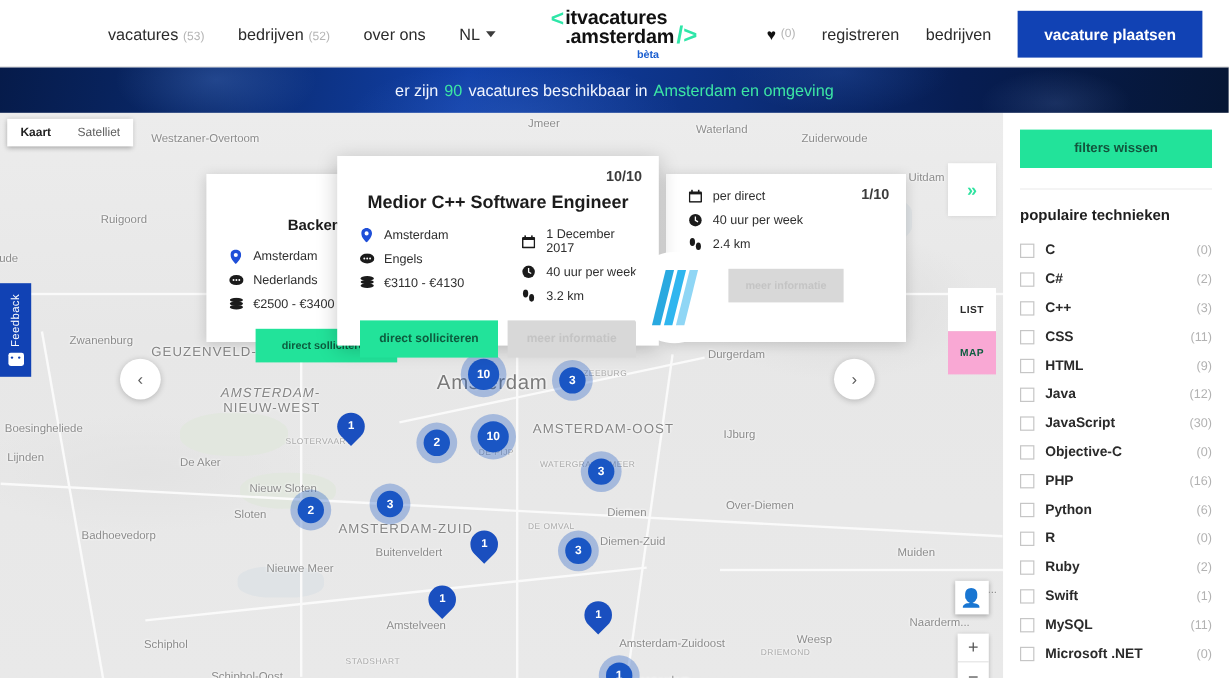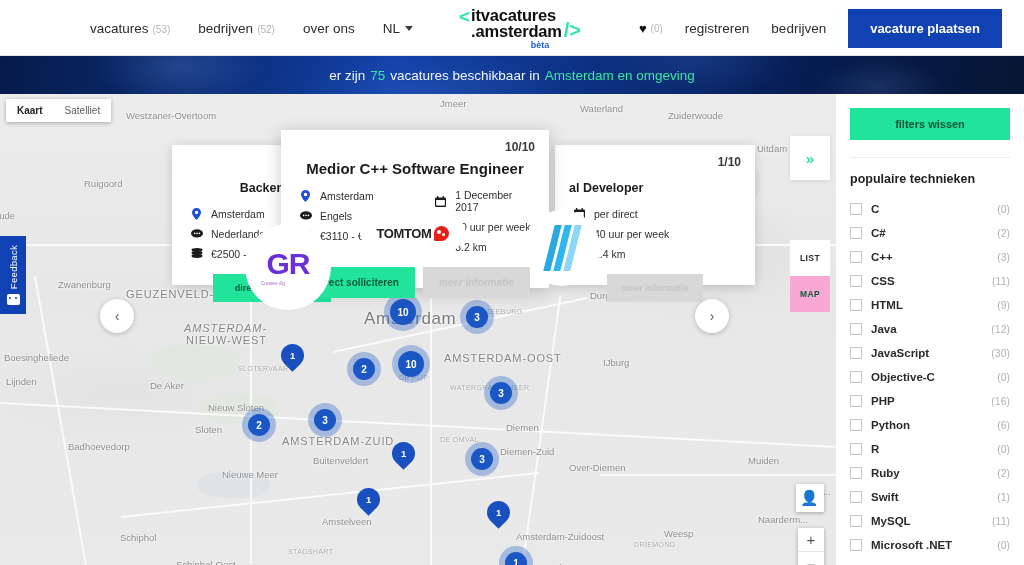--- a/index.html
+++ b/index.html
@@ -345,21 +345,21 @@
       </div>
       <div class="link-plain">registreren</div>
       <div class="link-plain">bedrijven</div>
       <button class="btn-post">vacature plaatsen</button>
     </div>
   </div>
 
   <div class="banner">
     <div class="banner-text">
       <span>er zijn</span>
-      <span class="banner-accent">75</span>
+      <span class="banner-accent">90</span>
       <span>vacatures beschikbaar in</span>
       <span class="banner-accent">Amsterdam en omgeving</span>
     </div>
   </div>
 
   <div class="map">
     <div class="map-base"></div>
 
     <div class="water" style="left:560px;top:60px;width:200px;height:58px;"></div>
     <div class="water" style="left:612px;top:108px;width:120px;height:30px;"></div>
@@ -398,21 +398,21 @@
         <div class="maplabel mid" style="left: 186px; top: 240px;">NIEUW-WEST</div>
         <div class="maplabel mid" style="left: 444px; top: 258px;">AMSTERDAM-OOST</div>
         <div class="maplabel" style="left: 603px; top: 263px;">IJburg</div>
         <div class="maplabel tiny" style="left: 238px; top: 271px;">SLOTERVAART</div>
         <div class="maplabel" style="left: 4px; top: 258px;">Boesingheliede</div>
         <div class="maplabel tiny" style="left: 399px; top: 280px;">DE PIJP</div>
         <div class="maplabel tiny" style="left: 450px; top: 290px;">WATERGRAAFSMEER</div>
         <div class="maplabel" style="left: 6px; top: 282px;">Lijnden</div>
         <div class="maplabel" style="left: 150px; top: 286px;">De Aker</div>
         <div class="maplabel" style="left: 208px; top: 308px;">Nieuw Sloten</div>
-        <div class="maplabel" style="left: 569px; top: 322px; margin-top: 46px;">Over-Diemen</div>
+        <div class="maplabel" style="left: 605px; top: 322px;">Over-Diemen</div>
         <div class="maplabel" style="left: 195px; top: 330px;">Sloten</div>
         <div class="maplabel" style="left: 68px; top: 347px;">Badhoevedorp</div>
         <div class="maplabel mid" style="left: 282px; top: 341px;">AMSTERDAM-ZUID</div>
         <div class="maplabel tiny" style="left: 440px; top: 342px;">DE OMVAL</div>
         <div class="maplabel" style="left: 506px; top: 328px;">Diemen</div>
         <div class="maplabel" style="left: 500px; top: 352px;">Diemen-Zuid</div>
         <div class="maplabel" style="left: 748px; top: 361px;">Muiden</div>
         <div class="maplabel" style="left: 313px; top: 361px;">Buitenveldert</div>
         <div class="maplabel" style="left: 222px; top: 375px;">Nieuwe Meer</div>
         <div class="maplabel" style="left: 516px; top: 437px;">Amsterdam-Zuidoost</div>
@@ -461,35 +461,27 @@
   <div class="feedback">
     <span class="feedback-label">Feedback</span>
     <span class="feedback-face"></span>
   </div>
 
   <div class="cards">
 
     <div class="arrow left">‹</div>
     <div class="arrow right">›</div>
 
-    <div class="complogo logo-gr">
-      <span>GR</span>
-      <small>Creative dig</small>
-    </div>
     <div class="complogo logo-w">
       <span class="w-bars">
           <i></i>
           <i></i>
           <i></i>
         </span>
     </div>
-    <div class="complogo logo-tt">
-      <span class="tt-text">TOMTOM</span>
-      <span class="tt-mark"></span>
-    </div>
 
     <div class="card card-side l">
       <div class="card-title">Backend D</div>
       <div class="card-meta">
         <div class="meta-col">
           <div class="meta-row">
             <span class="mi">
               <svg width="9" height="12" viewBox="0 0 9 12">
                   <path d="M4.5 0C2 0 0 2 0 4.5 0 7.9 4.5 12 4.5 12S9 7.9 9 4.5C9 2 7 0 4.5 0zm0 6.2a1.7 1.7 0 110-3.4 1.7 1.7 0 010 3.4z" fill="#1f4fd8"></path>
                 </svg>
@@ -519,21 +511,20 @@
           </div>
         </div>
       </div>
       <div class="card-btns">
         <button class="btn-apply">direct solliciteren</button>
       </div>
     </div>
 
     <div class="card card-side r">
       <div class="card-score">1/10</div>
-      <div class="card-title" style="text-align:left;padding-left:14px;">al Developer</div>
       <div class="card-meta">
         <div class="meta-col">
           <div class="meta-row">
             <span class="mi">
               <svg width="11" height="11" viewBox="0 0 11 11">
                   <rect x="0" y="1.6" width="11" height="9.4" rx="1" fill="#1b1b1b"></rect>
                   <rect x="1.2" y="4" width="8.6" height="5.6" fill="#fff"></rect>
                   <rect x="2" y="0" width="1.3" height="2.6" fill="#1b1b1b"></rect>
                   <rect x="7.6" y="0" width="1.3" height="2.6" fill="#1b1b1b"></rect>
                 </svg>

